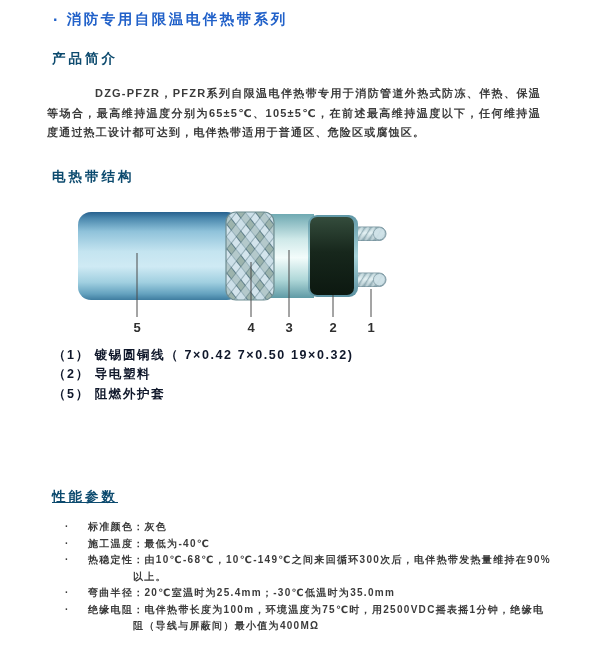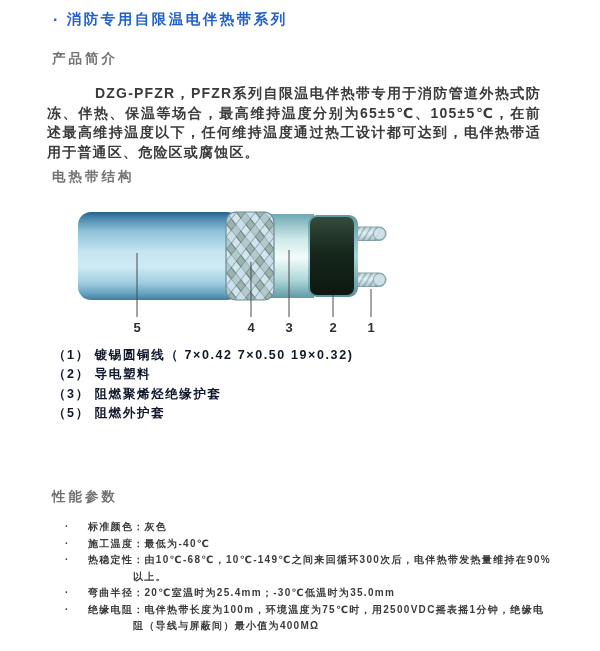--- a/index.html
+++ b/index.html
@@ -10,28 +10,28 @@
     color:#3a3a3a;
   }
   .title-row {
     position:absolute; top:10px; left:53px;
     color:#2161c9; font-size:14.5px; font-weight:bold; letter-spacing:2.5px;
     display:flex; align-items:center; gap:6px;
   }
   .title-bullet { font-size:16px; line-height:1; }
   .sec-heading {
     position:absolute; left:52px;
-    color:#737373; font-size:13.5px; font-weight:bold; letter-spacing:3px;
+    color:#0c4a6e; font-size:13.5px; font-weight:bold; letter-spacing:3px;
   }
   #h-intro { top:50px; }
   #h-structure { top:168px; }
-  #h-perf { top:488px; }
+  #h-perf { top:488px;text-decoration:underline; }
   .para {
     position:absolute; top:84px; left:47px; width:494px;
-    font-size:14px; line-height:19.5px; font-weight:600;
+    font-size:11px; line-height:19.5px; font-weight:600;
     letter-spacing:1.2px; text-align:justify; text-indent:48px; color:#3b3b3b;
   }
   .diagram { position:absolute; top:205px; left:60px; width:340px; height:135px; }
   .legend {
     position:absolute; top:346px; left:53px; list-style:none;
     font-size:12.5px; line-height:19.4px; font-weight:600; letter-spacing:1.6px; color:#0f172a;
   }
   .legend li span.marker { margin-right:5px; }
   .bullets {
     position:absolute; top:519px; left:65px; width:486px; list-style:none;
@@ -152,23 +152,20 @@
   </svg>
 
   <ul class="legend">
     <li>
       <span class="marker">（1）</span><span>镀锡圆铜线（ 7×0.42 7×0.50 19×0.32)</span>
     </li>
     <li>
       <span class="marker">（2）</span><span>导电塑料</span>
     </li>
     <li>
-      <span class="marker">（3）</span><span>阻燃聚烯烃绝缘护套</span>
-    </li>
-    <li>
       <span class="marker">（5）</span><span>阻燃外护套</span>
     </li>
   </ul>
 
   <div class="sec-heading" id="h-perf">性能参数</div>
 
   <ul class="bullets">
     <li>标准颜色：灰色</li>
     <li>施工温度：最低为-40℃</li>
     <li>热稳定性：由10℃-68℃，10℃-149℃之间来回循环300次后，电伴热带发热量维持在90%以上。</li>

